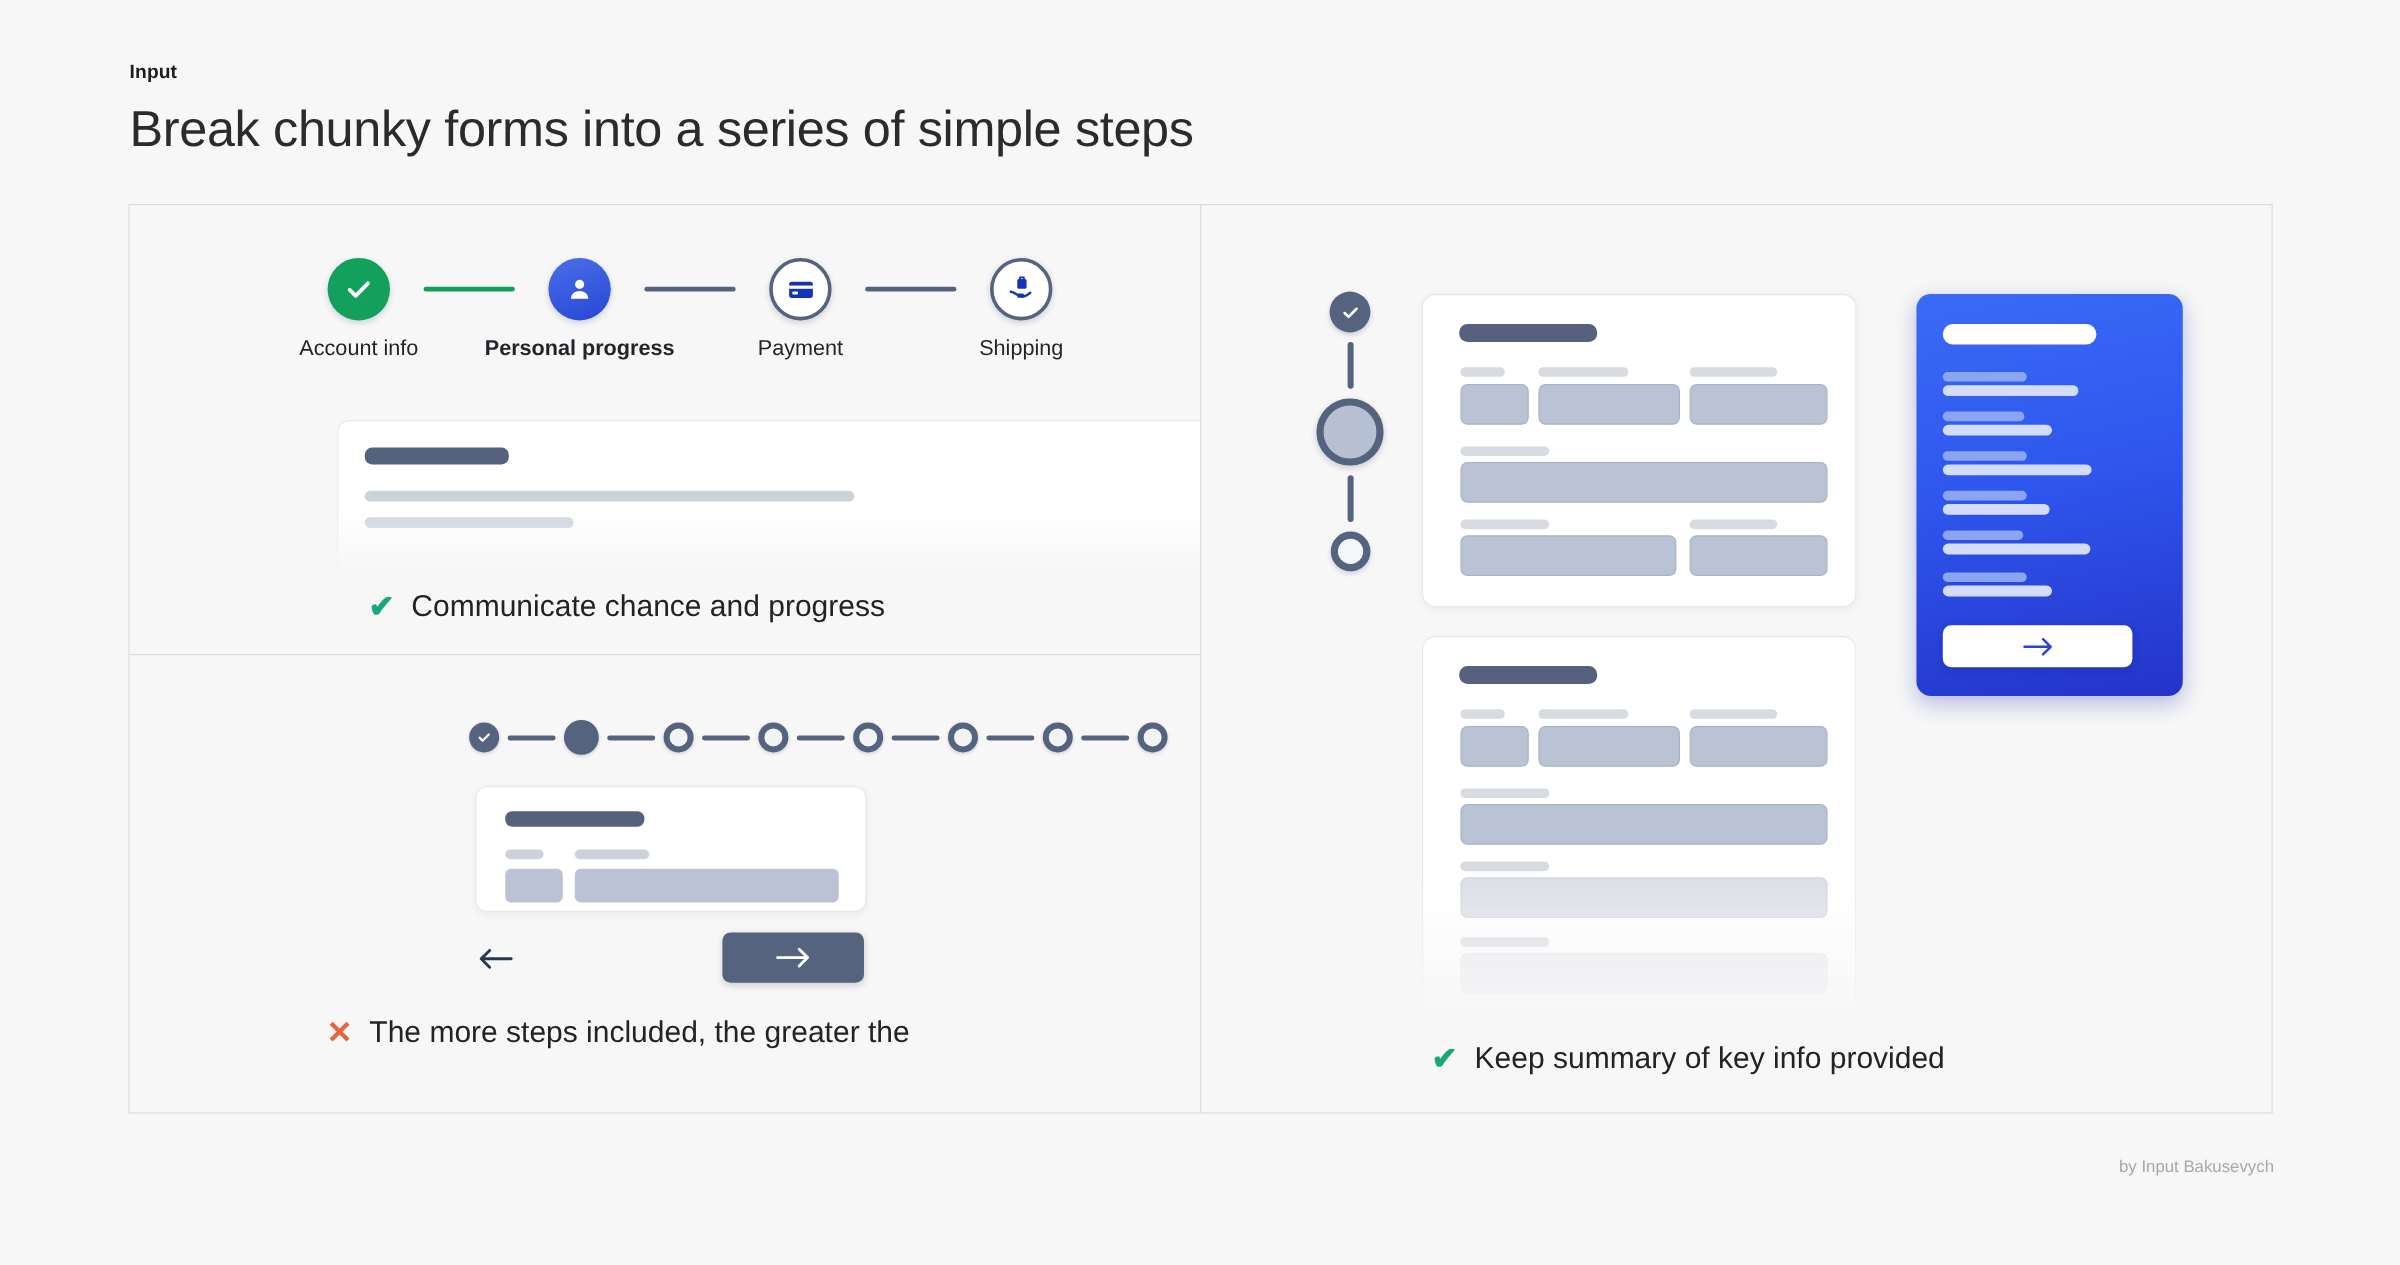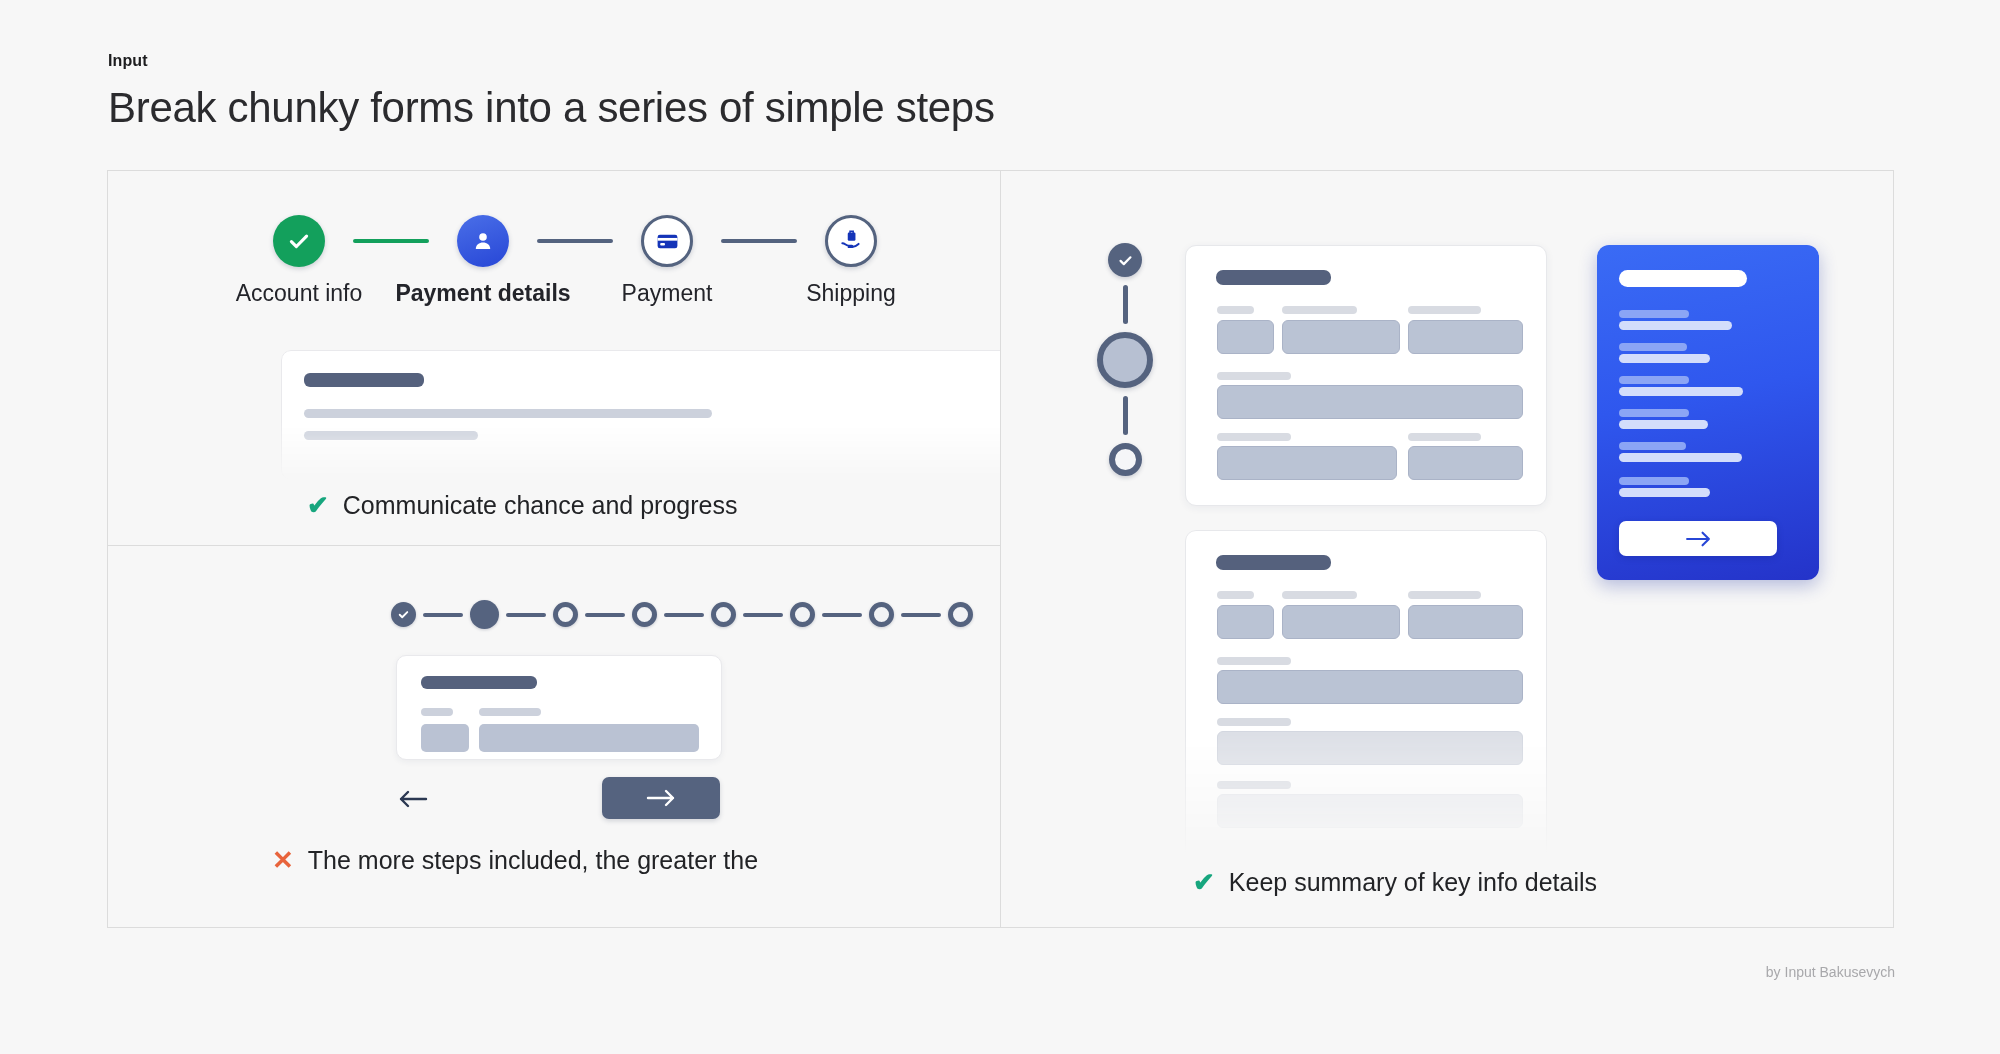--- a/index.html
+++ b/index.html
@@ -110,21 +110,21 @@
   }
   .step-dot.active {
     background: linear-gradient(160deg, #4a6fe8 0%, #2746d6 100%);
   }
   .step-dot.todo {
     background: #ffffff;
     border: 3px solid #54637f;
   }
   .step-label {
     margin-top: 13px;
-    font-size: 23px;
+    font-size: 18px;
     color: #23242a;
     white-space: nowrap;
   }
   .step-label.bold {
     font-weight: bold;
   }
   .connector {
     width: 76px;
     height: 4px;
     border-radius: 2px;
@@ -431,21 +431,21 @@
 
           <div class="connector green"></div>
 
           <div class="step">
             <div class="step-dot active">
               <svg width="24" height="24" viewBox="0 0 24 24">
                 <circle cx="12" cy="8" r="3.8" fill="#ffffff"></circle>
                 <path d="M4.8 20c0-4 3.3-6.4 7.2-6.4s7.2 2.4 7.2 6.4z" fill="#ffffff"></path>
               </svg>
             </div>
-            <div class="step-label bold">Payment details</div>
+            <div class="step-label bold">Personal progress</div>
           </div>
 
           <div class="connector"></div>
 
           <div class="step">
             <div class="step-dot todo">
               <svg width="25" height="25" viewBox="0 0 24 24">
                 <rect x="2.5" y="5.5" width="19" height="13" rx="2.2" fill="#1434b8"></rect>
                 <rect x="2.5" y="8.6" width="19" height="2.6" fill="#ffffff"></rect>
                 <rect x="5" y="13.4" width="4.6" height="2.4" rx="1" fill="#ffffff"></rect>
@@ -606,18 +606,18 @@
 
   <div class="caption caption-2">
     <span class="mark bad">✕</span>
     <span>
       <span class="txt">The more steps included, the greater the</span>
     </span>
   </div>
 
   <div class="caption caption-3">
     <span class="mark ok">✔</span>
-    <span class="txt">Keep summary of key info details</span>
+    <span class="txt">Keep summary of key info provided</span>
   </div>
 
   <div class="credit">by Input Bakusevych</div>
 
 </div>
 
 </body></html>

